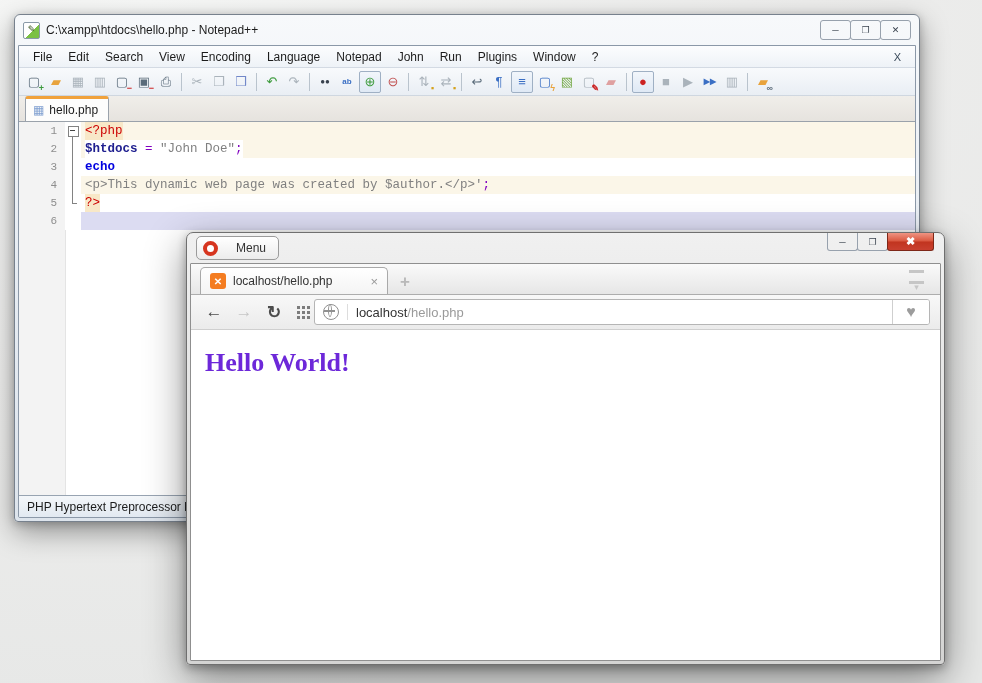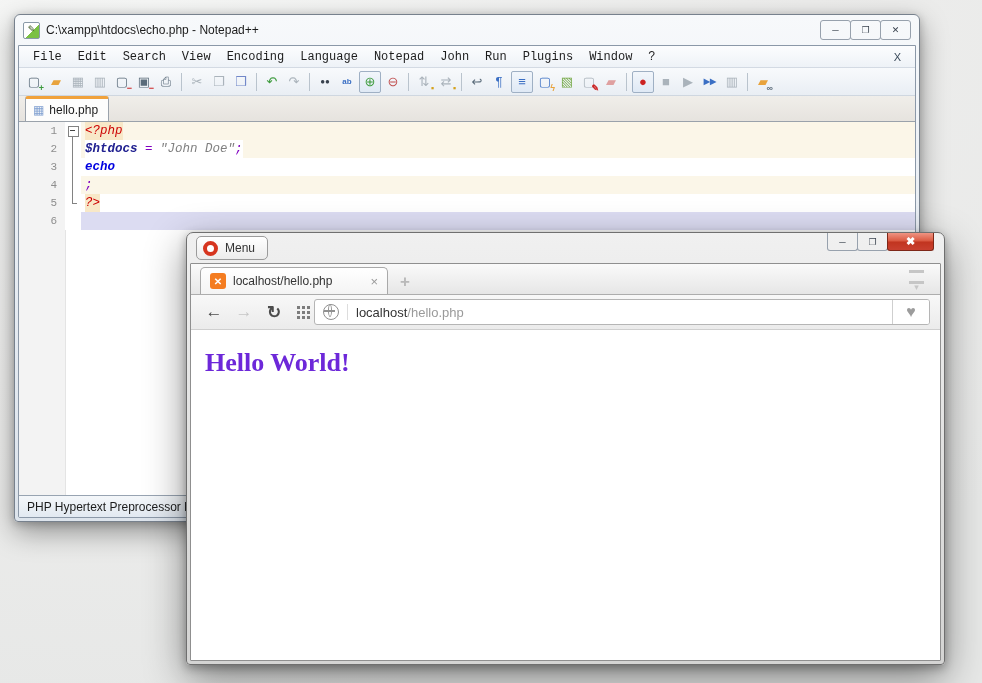--- a/index.html
+++ b/index.html
@@ -24,21 +24,21 @@
 
   
   #npp{left:14px;top:14px;width:904px;height:506px;}
   .npp-logo{width:15px;height:15px;border:1px solid #8a9aa8;border-radius:2px;
         background:linear-gradient(135deg,#ffffff 55%, #7bc143 56%);
         font-size:9px;line-height:13px;text-align:center;color:#2c4a12;}
   .npp-inner{position:absolute;left:3px;right:3px;top:30px;bottom:3px;
         border:1px solid #8b98a8;background:#fff;display:flex;flex-direction:column;border-radius:0 0 2px 2px;overflow:hidden;}
   .menubar{height:21px;display:flex;align-items:center;padding:0 6px;
         background:linear-gradient(180deg,#fcfdfe,#eef2f7);border-bottom:1px solid #d3dae3;font-size:12px;color:#1c1c1c;}
-  .menu-item{padding:2px 8px;cursor:default;font-family:Liberation Mono, monospace;}
+  .menu-item{padding:2px 8px;cursor:default;}
   .menu-close{margin-left:auto;padding:0 8px;color:#3a4a5a;font-size:11px;}
   .toolbar{height:27px;display:flex;align-items:center;padding:0 4px;
         background:linear-gradient(180deg,#f8fafc,#e9eef4);border-bottom:1px solid #cfd7e0;}
   .tbi{position:relative;width:20px;height:20px;display:flex;align-items:center;justify-content:center;margin:0 1px;border-radius:2px;}
   .tbi.pressed{border:1px solid #9fb0c4;background:linear-gradient(180deg,#f2f6fb,#dfe9f5);}
   .tbi .g{font-size:13px;line-height:1;}
   .tbi .g.sm{font-size:8px;font-weight:bold;letter-spacing:0;}
   .tbi .bdg{position:absolute;right:0px;bottom:-1px;font-size:9px;font-weight:bold;line-height:1;}
   .tsep{width:1px;height:18px;background:#b9c3cd;margin:0 4px;}
   .c-slate{color:#5a6b7a}.c-dis{color:#aab3bb}.c-amber{color:#e8a33d}.c-blue{color:#3b6fc4}
@@ -56,21 +56,21 @@
   .code{position:relative;}
   .line{display:flex;height:18px;line-height:18px;align-items:stretch;}
   .ln{width:38px;padding-right:8px;text-align:right;background:#f3f3f3;color:#8e8e8e;font-size:11px;flex:none;}
   .fold{width:16px;flex:none;position:relative;background:#fff;}
   .fold .fbox{position:absolute;left:3px;top:4px;width:9px;height:9px;border:1px solid #828282;background:#fff;z-index:2;}
   .fold .fbox::after{content:"";position:absolute;left:1px;top:3px;width:5px;height:1px;background:#444;}
   .fold.fstart::before{content:"";position:absolute;left:7px;top:14px;bottom:0;width:1px;background:#828282;}
   .fold.fline::before{content:"";position:absolute;left:7px;top:0;bottom:0;width:1px;background:#828282;}
   .fold.fend::before{content:"";position:absolute;left:7px;top:0;height:9px;width:1px;background:#828282;}
   .fold.fend::after{content:"";position:absolute;left:7px;top:9px;width:5px;height:1px;background:#828282;}
-  .seg{white-space:pre;font-style:italic;}
+  .seg{white-space:pre;}
   .code-text{display:flex;flex:1;padding-left:4px;}
   .bg-cream{background:var(--line-cream,#fbf6e8);}
   .bg-white{background:#ffffff;}
   .bg-cur{background:var(--line-current,#dcdcf2);}
   .textwrap-white{background:#fff;display:flex;}
   .fill-cream{flex:1;background:var(--line-cream,#fbf6e8);}
   .fill-white{flex:1;background:#fff;}
   .tag{color:var(--php-tag,#cc0000);}
   .chip{background:var(--chip-peach,#f8e8c8);}
   .var{color:var(--php-variable,#202090);font-weight:bold;}
@@ -78,21 +78,21 @@
   .str{color:var(--php-string,#808080);}
   .kw{color:var(--php-keyword,#0000e0);font-weight:bold;text-align:center;}
   .statusbar{height:21px;background:linear-gradient(180deg,#f4f7fa,#e2e9f1);border-top:1px solid #98a4b2;
         display:flex;align-items:center;padding:0 8px;font-size:12px;color:#1c1c1c;}
 
   
   #opera{left:186px;top:232px;width:757px;height:431px;border-radius:7px 7px 4px 4px;
         background:linear-gradient(180deg,#f0f0f0,#dededd 60%,#d4d4d3);
         box-shadow:0 14px 40px rgba(0,0,0,.45), 0 3px 10px rgba(0,0,0,.3);border-color:#6f6f6f;}
   .op-titlebar{height:30px;position:relative;}
-  .op-menu-btn{position:absolute;left:9px;top:3px;height:22px;display:flex;align-items:center;gap:7px;
+  .op-menu-btn{position:absolute;left:9px;top:3px;height:22px;display:flex;align-items:center;gap:18px;
         padding:0 12px 0 6px;background:linear-gradient(180deg,#ffffff,#ececec);
         border:1px solid #9b9b9b;border-radius:5px;font-size:12px;color:#333;}
   .opera-o{width:15px;height:15px;border-radius:50%;border:4px solid #d6351f;background:#fff;box-sizing:border-box;}
   .op-ctrls{position:absolute;right:10px;top:0;display:flex;}
   .op-ctrls .ctrl{border-radius:0 0 3px 3px;border-top:none;height:17px;}
   .op-inner{position:absolute;left:3px;right:3px;top:30px;bottom:3px;border:1px solid #8f8f8f;
         background:#fff;display:flex;flex-direction:column;border-radius:1px;overflow:hidden;}
   .op-tabbar{height:30px;background:linear-gradient(180deg,#fafafa,#e6e6e6);border-bottom:1px solid #adadad;
         display:flex;align-items:flex-end;position:relative;}
   .op-tab{height:26px;margin-left:9px;display:flex;align-items:center;gap:7px;padding:0 9px;min-width:168px;
@@ -127,21 +127,21 @@
   .op-p{font-size:15.5px;margin-top:29px;}
 </style>
 </head>
 <body>
 
 <div class="stage">
 
   <div class="win" id="npp">
     <div class="titlebar">
       <span class="npp-logo">✎</span>
-      <span class="title-text">C:\xampp\htdocs\echo.php - Notepad++</span>
+      <span class="title-text">C:\xampp\htdocs\hello.php - Notepad++</span>
       <span class="ctrls">
         <span class="ctrl">─</span>
         <span class="ctrl">❐</span>
         <span class="ctrl">✕</span>
       </span>
     </div>
     <div class="npp-inner">
       <div class="menubar">
         <span class="menu-item">File</span>
         <span class="menu-item">Edit</span>
@@ -308,20 +308,21 @@
             <span class="code-text">
                 <span class="seg kw">echo</span>
                 <span class="seg"> </span>
                 <span class="fill-white"></span>
               </span>
           </div>
           <div class="line bg-cream">
             <span class="ln">4</span>
             <span class="fold fline"></span>
             <span class="code-text">
+                <span class="seg str">&lt;p&gt;This dynamic web page was created by $author.&lt;/p&gt;'</span>
                 <span class="seg op">;</span>
               </span>
           </div>
           <div class="line bg-white">
             <span class="ln">5</span>
             <span class="fold fend"></span>
             <span class="code-text">
                 <span class="seg tag chip">?&gt;</span>
                 <span class="fill-white"></span>
               </span>

